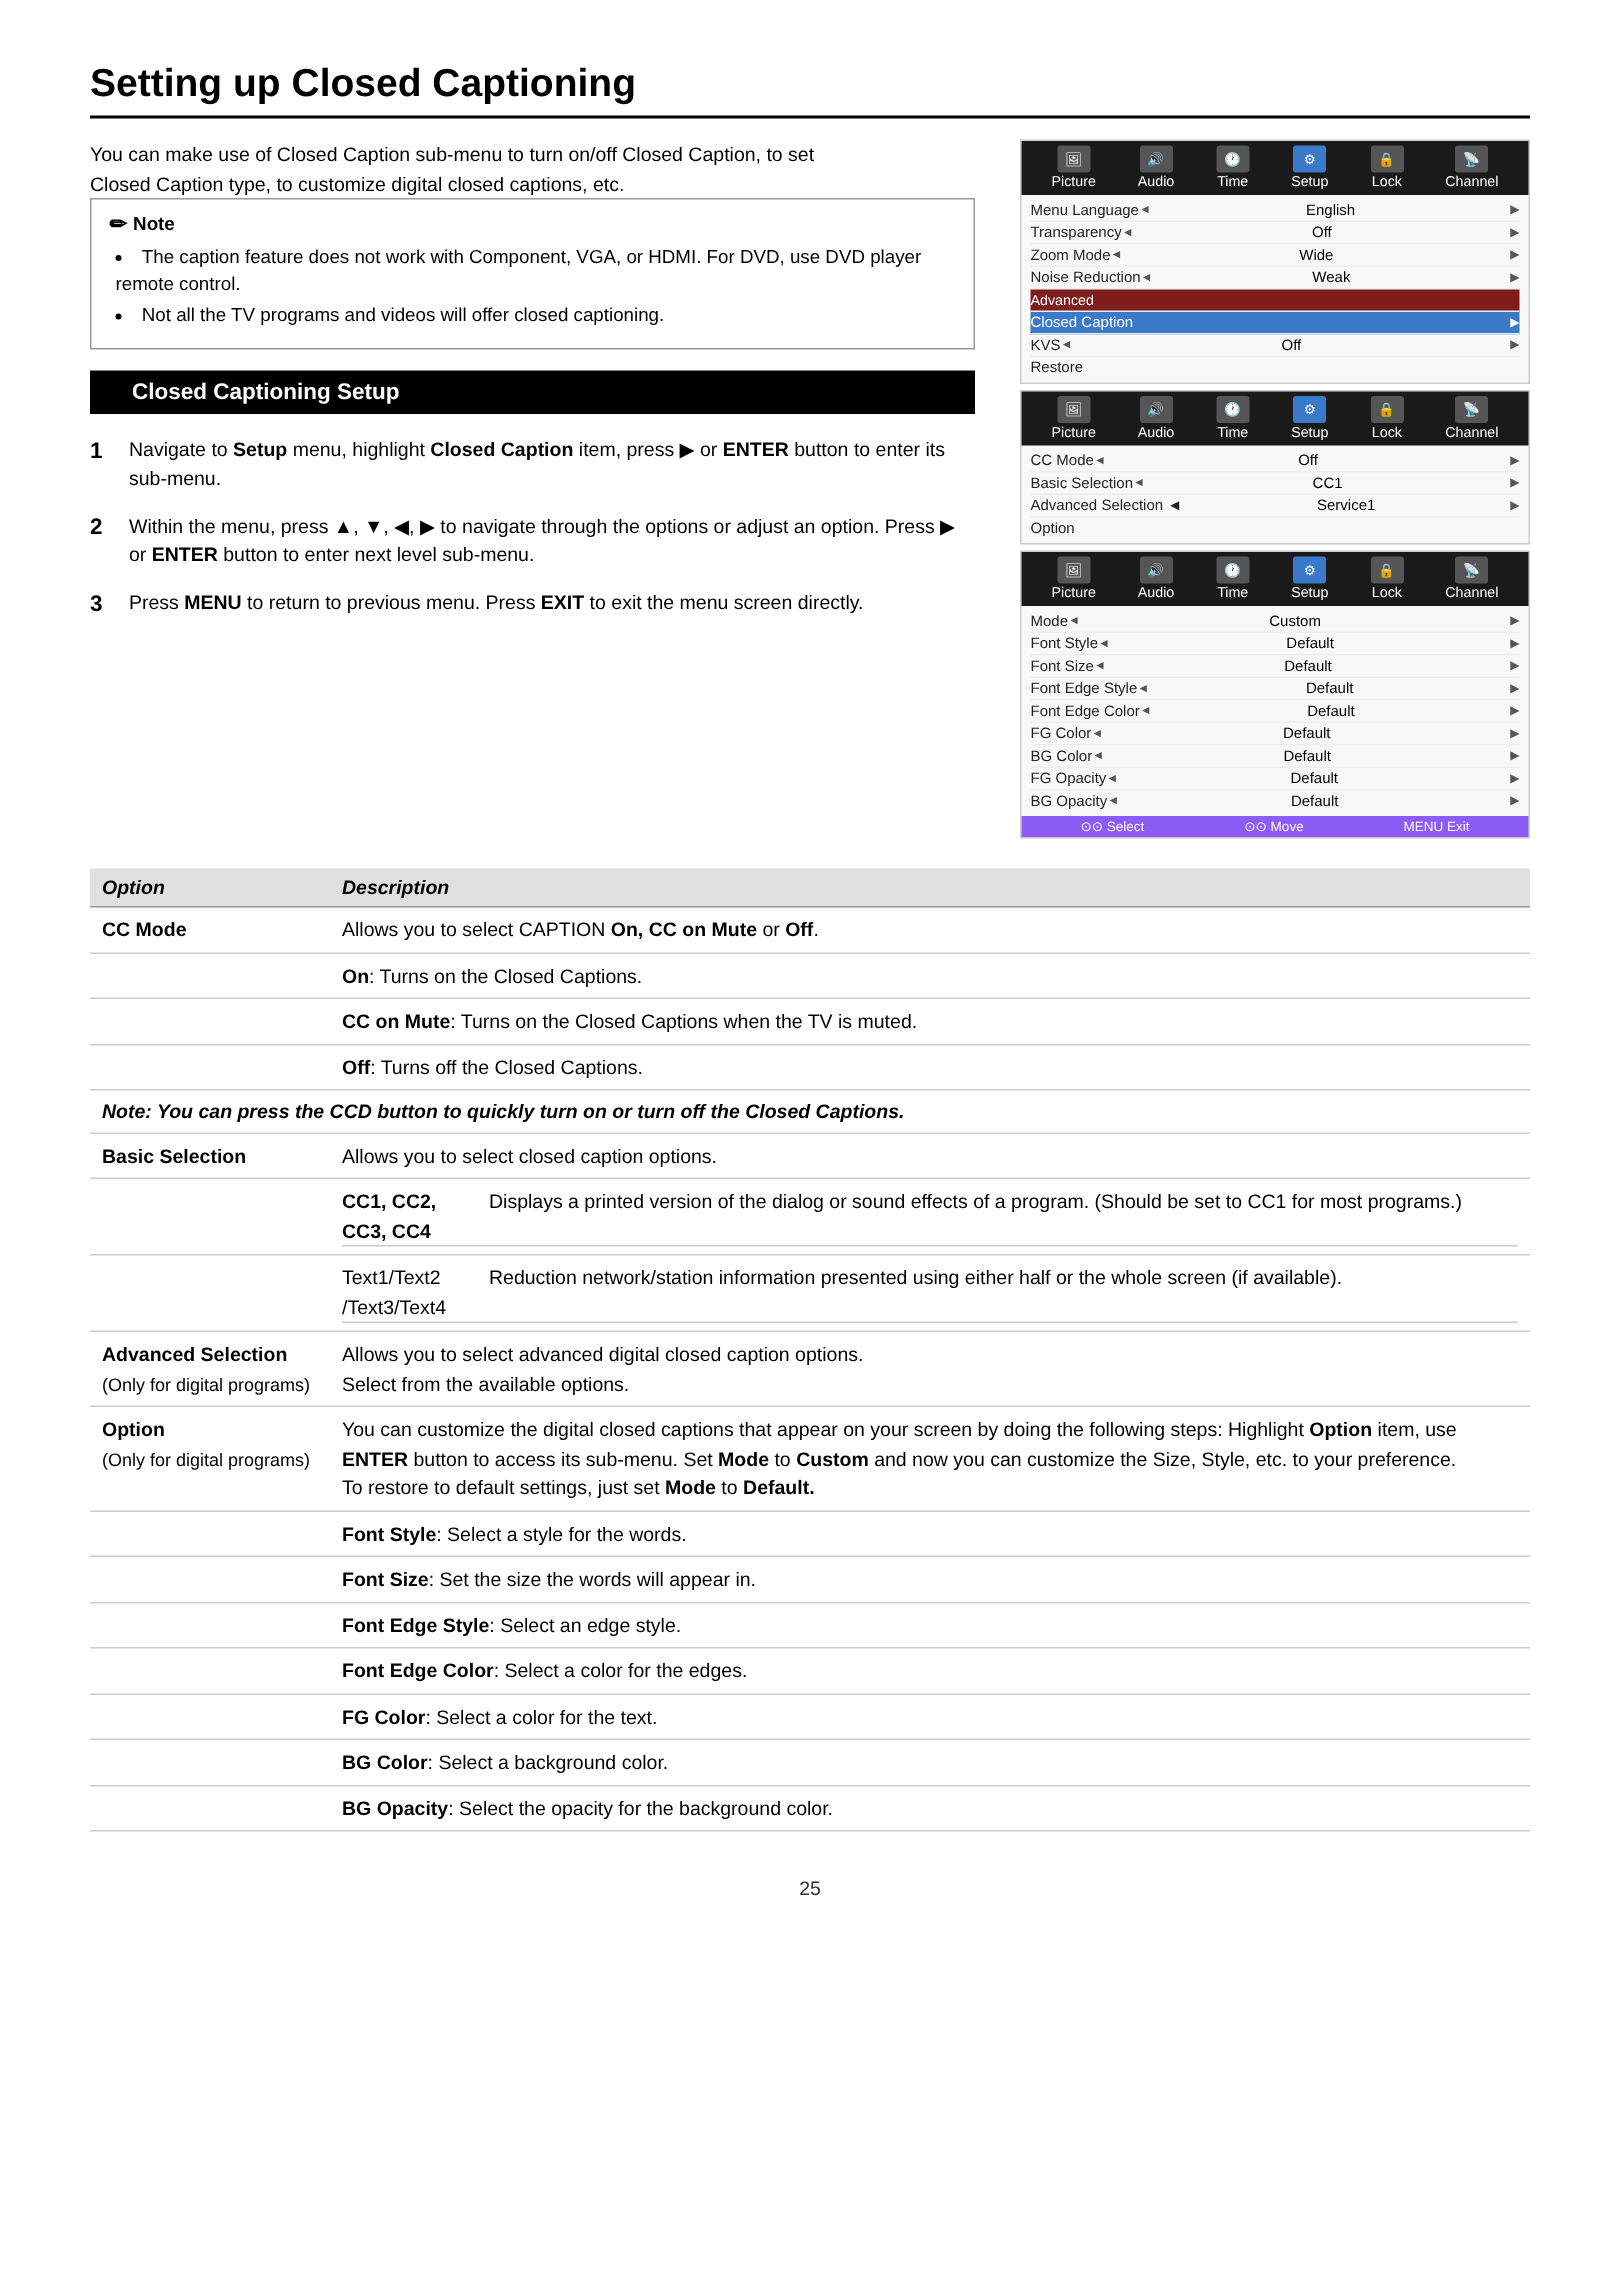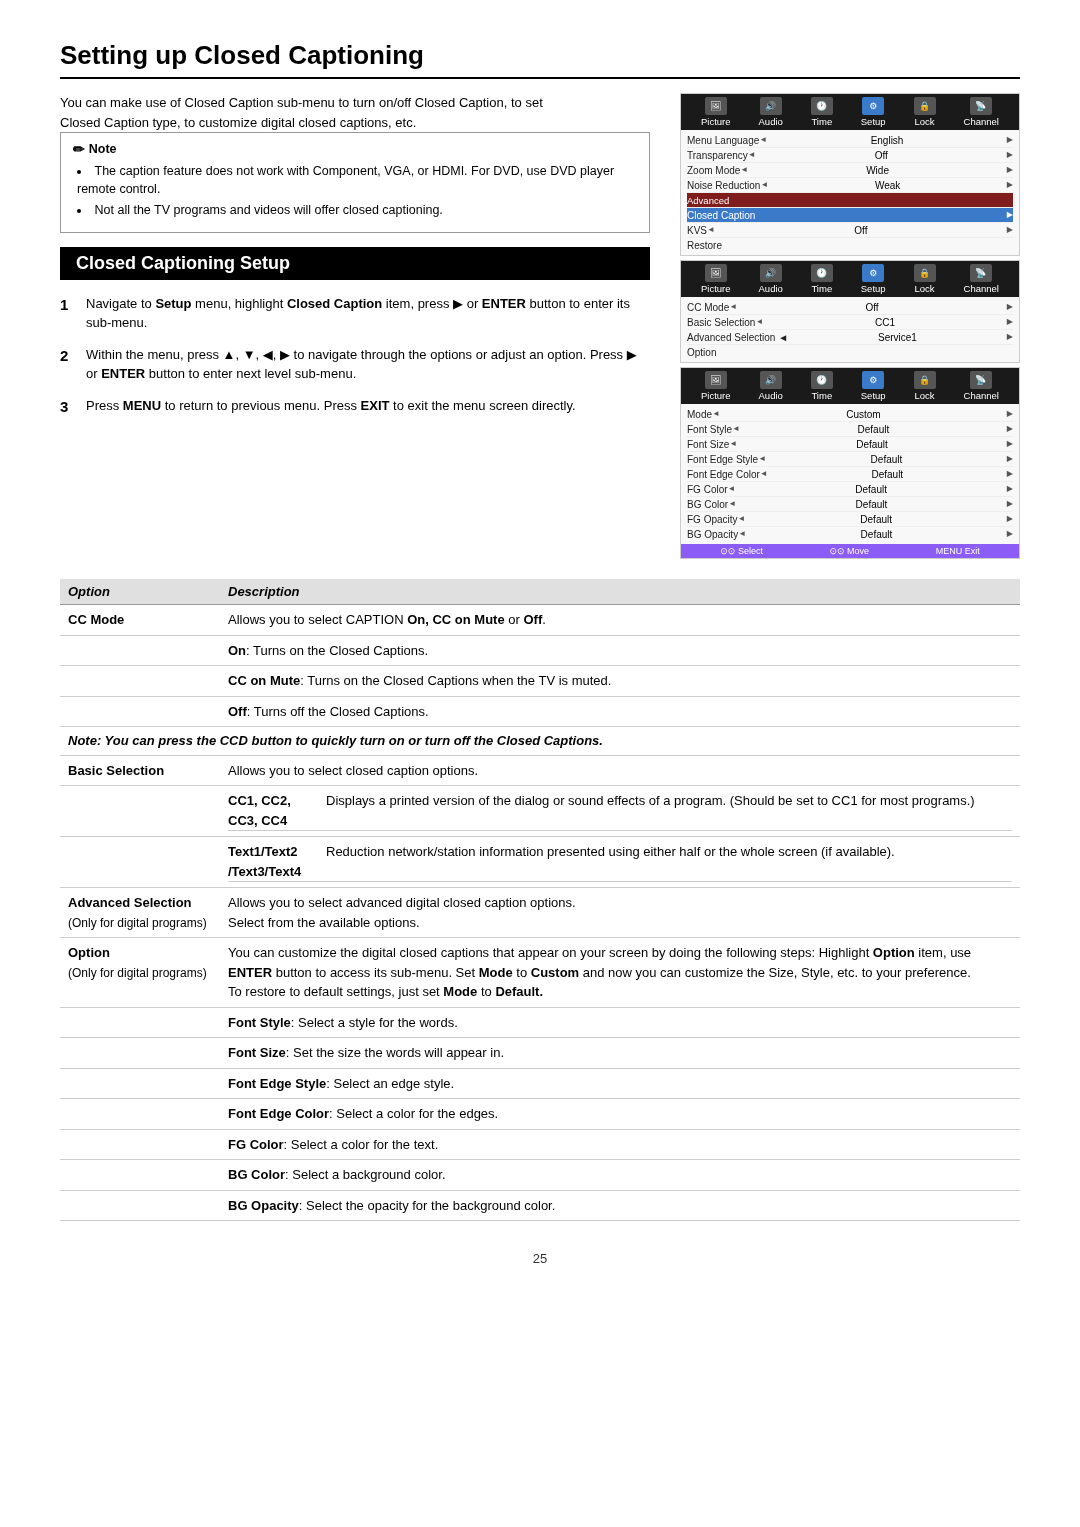--- a/index.html
+++ b/index.html
@@ -60,23 +60,23 @@
       padding-left: 4px;
     }
     .note-box ul li {
       margin-bottom: 4px;
       line-height: 1.4;
     }
     
     .cc-setup-heading {
       background: #000;
       color: #fff;
-      font-size: 18px;
+      font-size: 15px;
       font-weight: bold;
-      padding: 6px 16px;
+      padding: 6px 28px;
       margin-bottom: 14px;
     }
     
     .steps { margin-bottom: 14px; }
     .step {
       display: flex;
       gap: 8px;
       margin-bottom: 12px;
       line-height: 1.5;
       font-size: 13px;
@@ -489,21 +489,21 @@
         </tbody>
           </table>
       </td>
     </tr>
     <tr>
       <td></td>
       <td>
         <table style="width:100%;border:none;border-collapse:collapse;font-size:13px;">
           <tbody>
               <tr>
-            <td style="width:90px;vertical-align:top;padding:0;font-weight:bold;margin-top:18px;">Text1/Text2<br>/Text3/Text4</td>
+            <td style="width:90px;vertical-align:top;padding:0;font-weight:normal;margin-top:18px;">Text1/Text2<br>/Text3/Text4</td>
             <td style="vertical-align:top;padding:0 0 0 8px;">Reduction network/station information presented using either half or the whole screen (if available).</td>
           </tr>
         </tbody>
           </table>
       </td>
     </tr>
 
     <tr>
       <td>
         <b>Advanced Selection</b><br>

